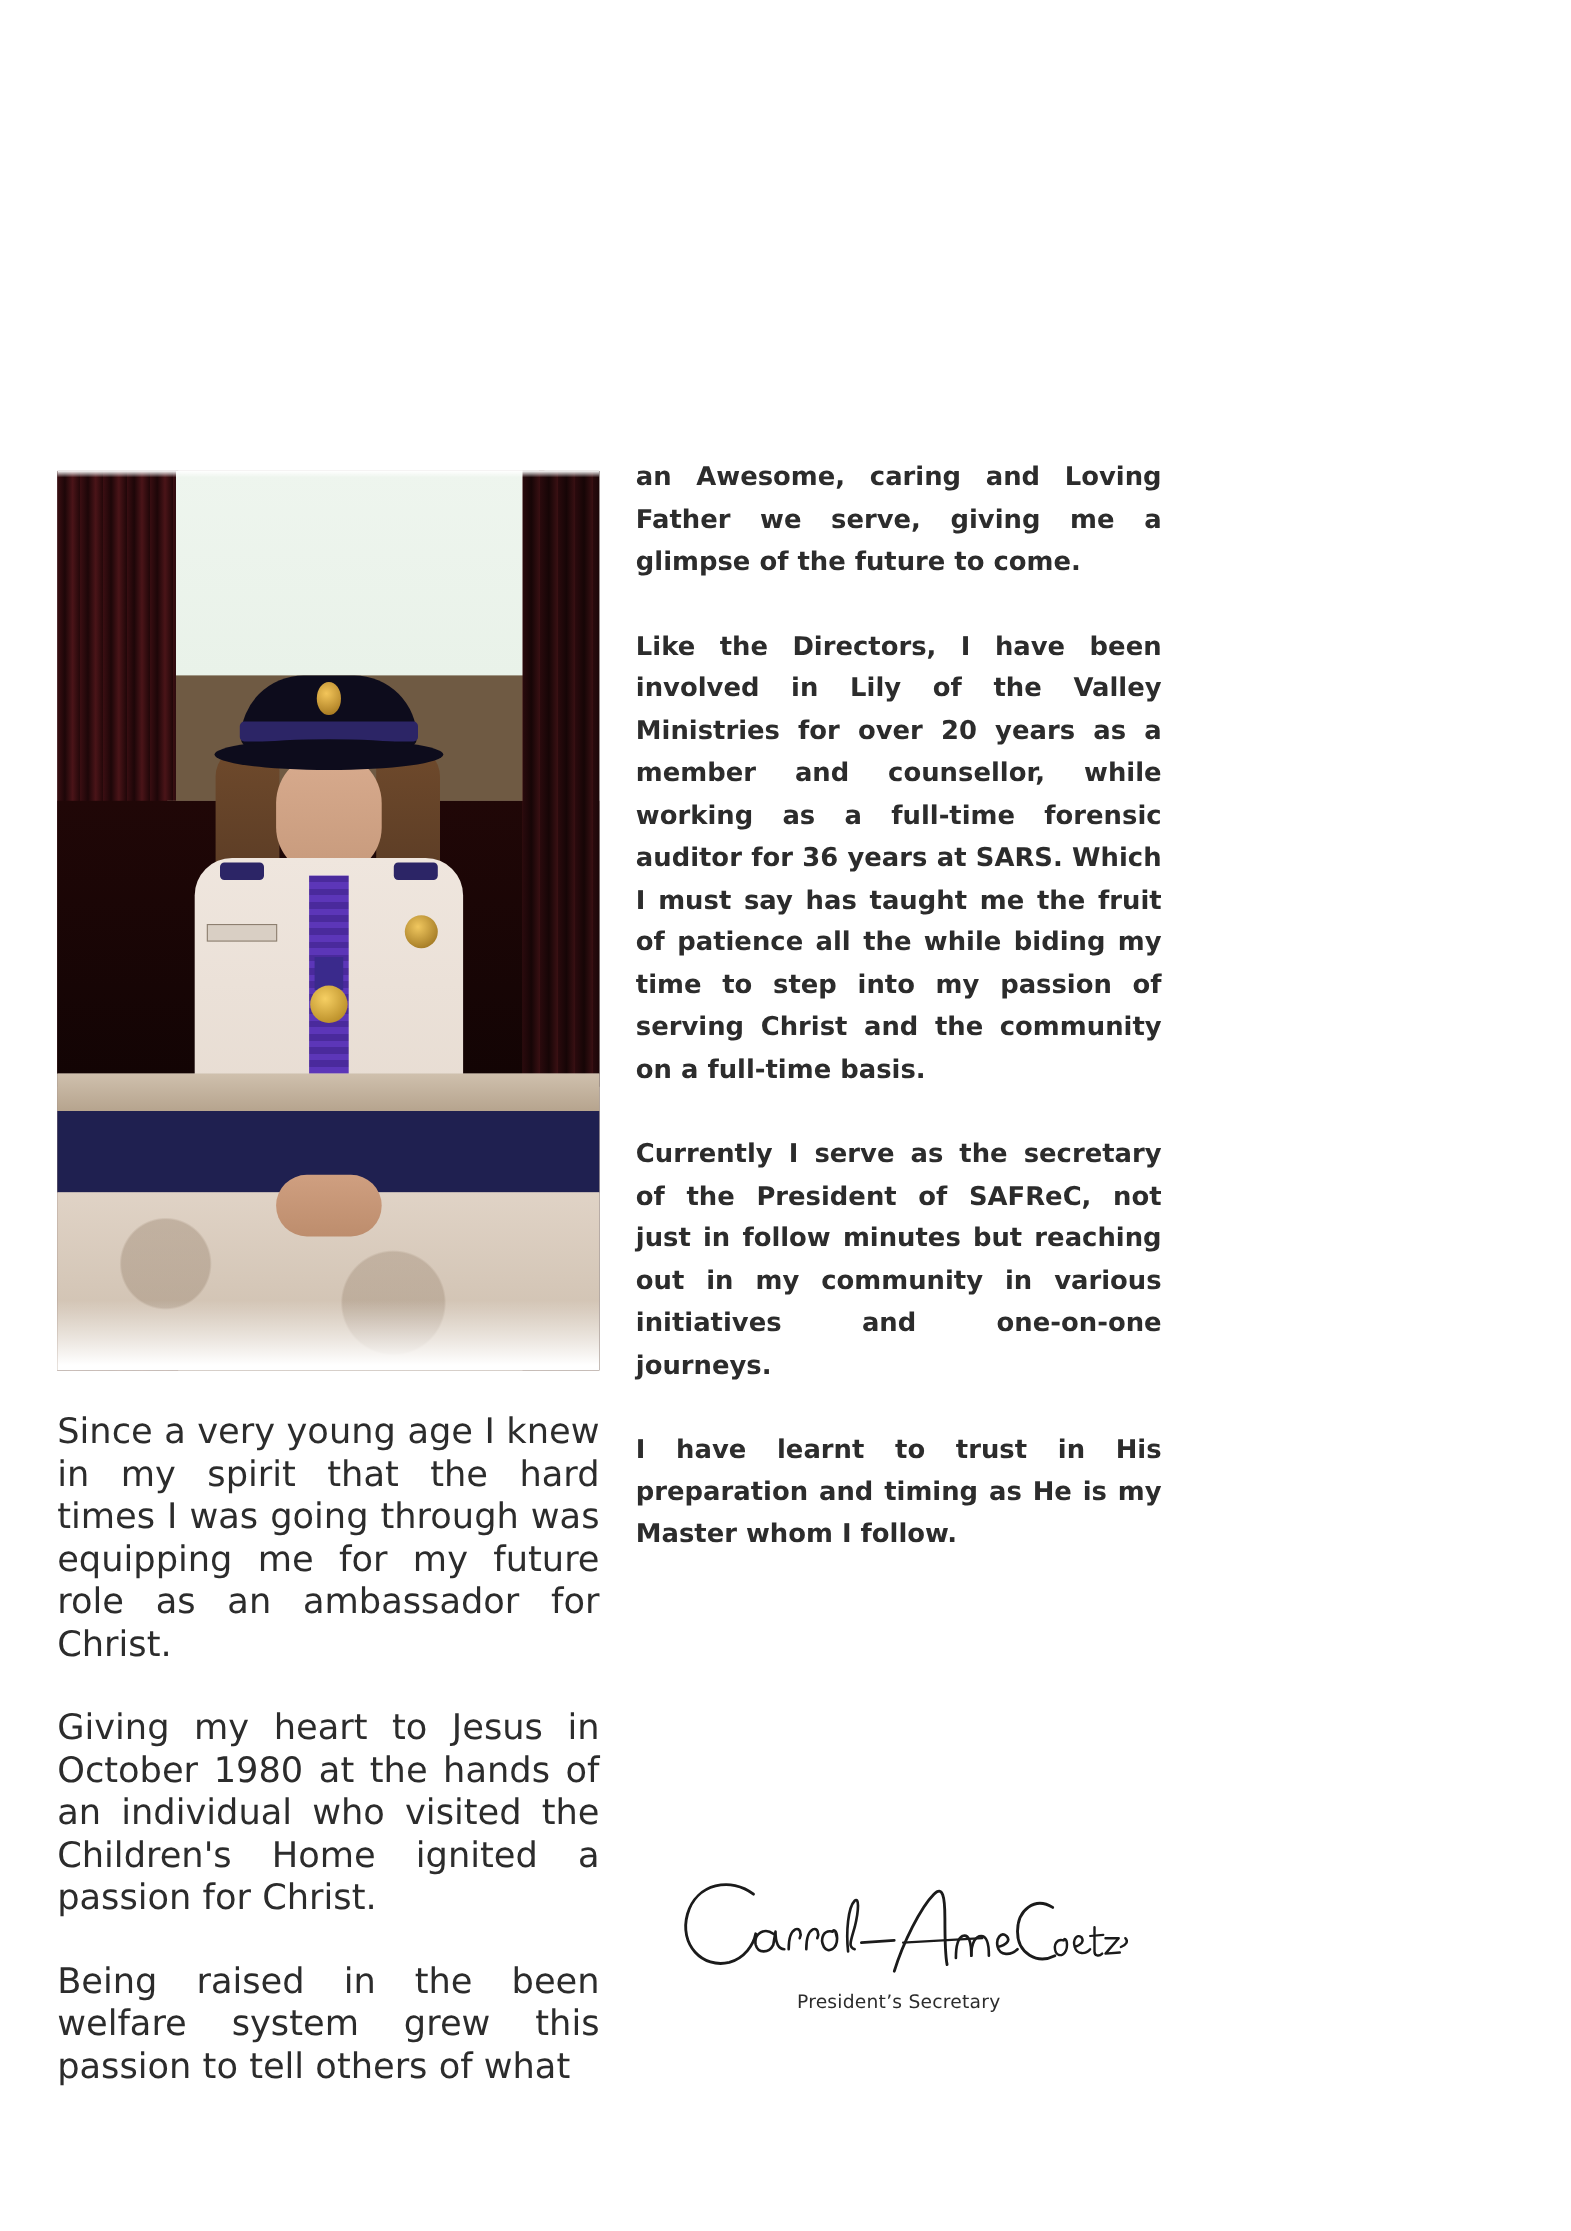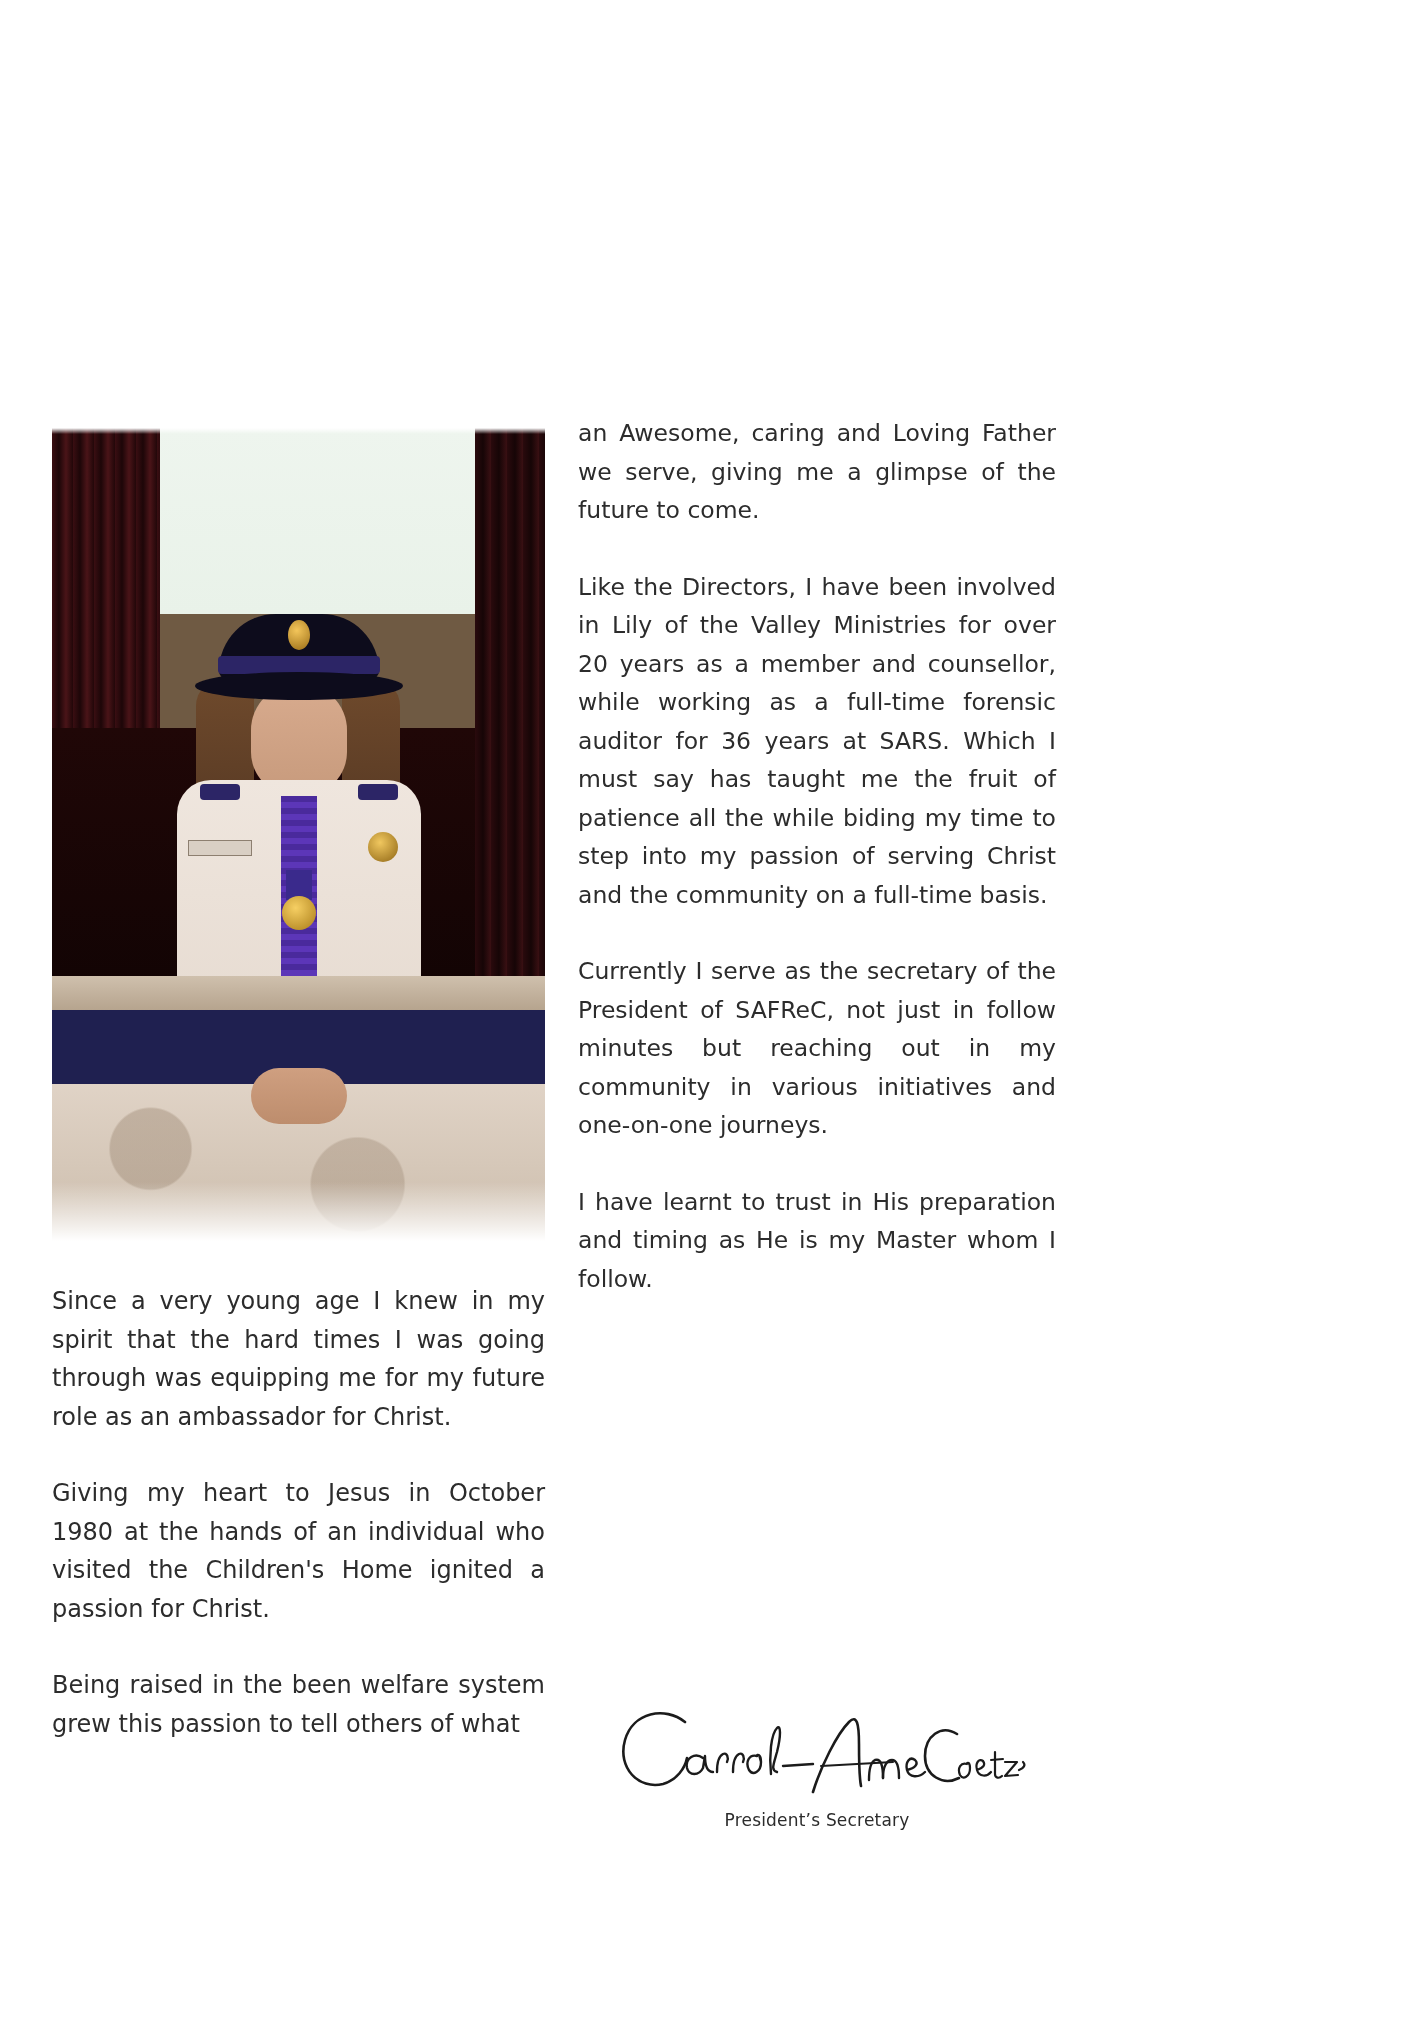--- a/index.html
+++ b/index.html
@@ -220,29 +220,29 @@
     left: 578px;
     top: 414px;
     width: 478px;
     font-family: "DejaVu Sans", sans-serif;
     font-size: 23.5px;
     line-height: 38.5px;
     color: #2c2c2c;
     text-align: justify;
     text-justify: inter-word;
   }
-  .right-stack p { margin: 0 0 38px 0; }
+  .right-stack p { margin: 0 0 38px 0; font-weight: bold; }
 
   .left-stack {
     position: absolute;
     left: 52px;
     top: 1282px;
     width: 493px;
     font-family: "DejaVu Sans", sans-serif;
-    font-size: 24px;
+    font-size: 32px;
     line-height: 38.5px;
     color: #2c2c2c;
     text-align: justify;
     text-justify: inter-word;
   }
   .left-stack p { margin: 0 0 38px 0; }
 
   
   .sig-wrap {
     position: absolute;

